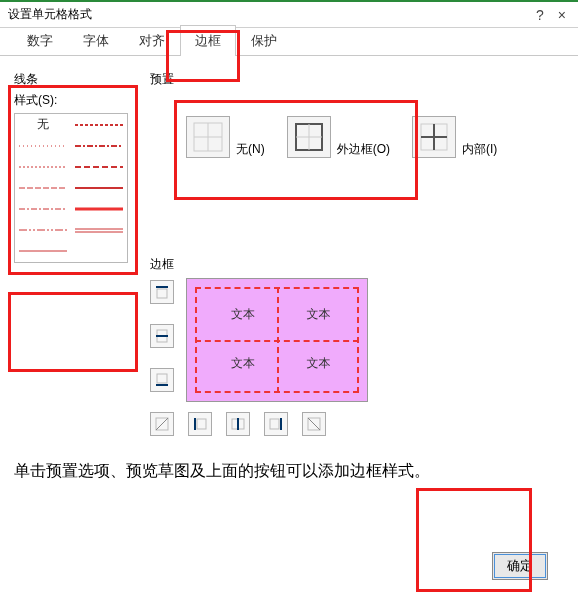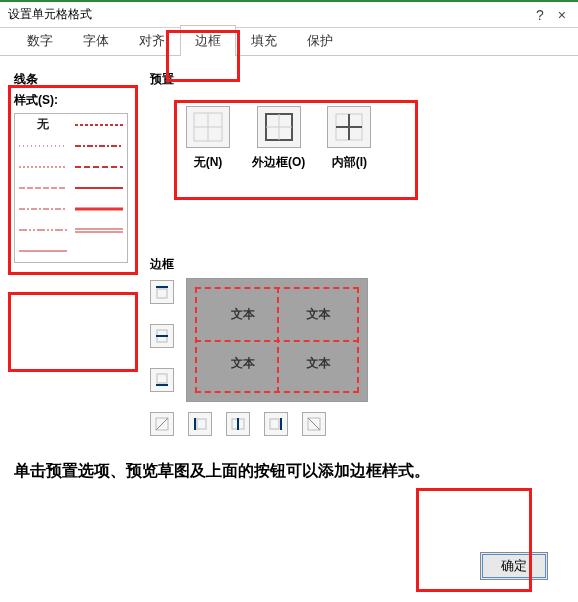--- a/index.html
+++ b/index.html
@@ -51,21 +51,21 @@
     cursor: pointer;
     border: 1px solid transparent;
     border-bottom: none;
     position: relative;
     top: 1px;
   }
   .tab.active {
     background: #fff;
     border-color: #c8c8c8;
   }
-  .content { position: relative; padding: 10px 14px; font-weight: bold; }
+  .content { position: relative; padding: 10px 14px; }
 
   .group-lines {
     position: absolute;
     left: 14px; top: 15px;
     width: 120px; height: 200px;
   }
   .style-label { margin-top: 4px; }
   .style-grid {
     margin-top: 4px;
     border: 1px solid #b8b8b8;
@@ -98,21 +98,21 @@
   .color-swatch { flex: 1; background: #f00; margin: 2px; }
   .color-arrow {
     width: 18px; background: #e8e8e8;
     display: flex; align-items: center; justify-content: center;
     border-left: 1px solid #aaa;
     font-size: 9px; color: #444;
   }
 
   .preset-section { position: absolute; left: 150px; top: 15px; width: 400px; }
   .preset-buttons { display: flex; gap: 22px; margin-top: 18px; margin-left: 36px; }
-  .preset-item { display: flex; flex-direction: column; align-items: center; gap: 6px; }
+  .preset-item { display: flex; flex-direction: row; align-items: flex-end; gap: 6px; margin-top: 10px; }
   .preset-btn {
     width: 44px; height: 42px;
     border: 1px solid #aaa;
     background: #f4f4f4;
     display: flex; align-items: center; justify-content: center;
   }
   .preset-label { font-size: 12px; }
 
   .border-section { position: absolute; left: 150px; top: 200px; width: 400px; }
   .border-label-top { margin-left: 0px; margin-bottom: 4px; }
@@ -125,42 +125,42 @@
   .left-edges {
     position: absolute;
     left: 0; top: 24px;
     display: flex; flex-direction: column; gap: 20px;
   }
   .preview-box {
     position: absolute;
     left: 36px; top: 22px;
     width: 182px; height: 124px;
     border: 1px solid #999;
-    background: #a3a3a3;
+    background: #f0abfc;
   }
   .preview-inner {
     position: absolute;
     left: 8px; top: 8px; right: 8px; bottom: 8px;
   }
   .dashed-outer { border: 2px dashed #e33; position: absolute; inset: 0; }
   .dashed-v { position: absolute; left: 50%; top: 0; bottom: 0; border-left: 2px dashed #e33; }
   .dashed-h { position: absolute; top: 50%; left: 0; right: 0; border-top: 2px dashed #e33; }
   .cell-text { position: absolute; font-size: 12px; color: #333; }
   .bottom-edges {
     position: absolute;
     left: 0; top: 156px;
     display: flex; gap: 14px;
   }
 
   .hint { position: absolute; left: 14px; top: 405px; font-size: 16px; }
 
   .ok-btn {
     position: absolute;
     right: 30px; bottom: 22px;
-    width: 68px; height: 28px;
+    width: 56px; height: 28px;
     background: #e8e8e8;
     border: 1px solid #888;
     outline: 1px solid #4a90d9;
     outline-offset: -3px;
     font-size: 13px;
     display: flex; align-items: center; justify-content: center;
   }
 
   .highlight { position: absolute; border: 3px solid #ee1c1c; pointer-events: none; }
   .hl-tab { left: 166px; top: 30px; width: 74px; height: 52px; }
@@ -178,21 +178,20 @@
     <span>?</span>
     <span>×</span>
   </div>
 </div>
 
 <div class="tabs">
   <div class="tab">数字</div>
   <div class="tab">字体</div>
   <div class="tab">对齐</div>
   <div class="tab active">边框</div>
-  <div class="tab">填充</div>
   <div class="tab">保护</div>
 </div>
 
 <div class="content">
 
   <div class="group-lines">
     <div>线条</div>
     <div class="style-label">样式(S):</div>
     <div class="style-grid">
       <div class="style-col">

